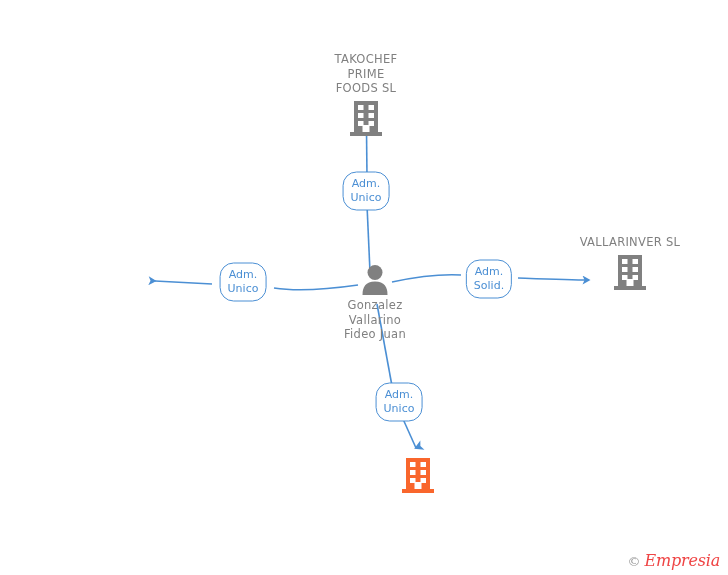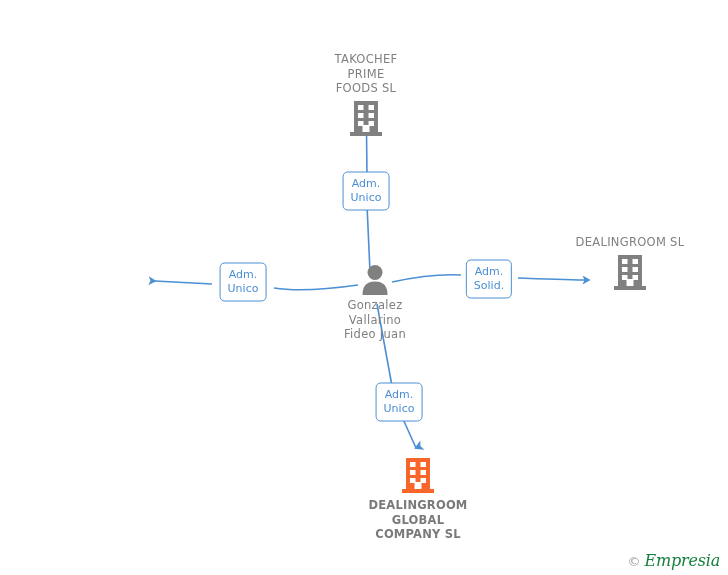--- a/index.html
+++ b/index.html
@@ -60,21 +60,21 @@
     margin-top: 0;
     margin-bottom: 4px;
   }
 
   
   .edge-label {
     position: absolute;
     box-sizing: border-box;
     background: #ffffff;
     border: 1.4px solid #4b8fd4;
-    border-radius: 5px;
+    border-radius: 14px;
     color: #4b8fd4;
     font-size: 11px;
     line-height: 14px;
     text-align: center;
     padding: 4px 7px 5px 7px;
     white-space: pre-line;
     transform: translate(-50%, -50%);
   }
 
   
@@ -86,21 +86,21 @@
     align-items: center;
     gap: 4px;
     user-select: none;
   }
   #watermark .copy {
     color: #9a9a9a;
     font-size: 13px;
     line-height: 13px;
   }
   #watermark .brand {
-    color: #15803d;
+    color: #ef4444;
     font-family: "DejaVu Serif", "Liberation Serif", serif;
     font-style: italic;
     font-size: 16px;
     line-height: 16px;
     letter-spacing: -0.2px;
   }
 </style>
 </head>
 <body>
 
@@ -170,40 +170,37 @@
         <rect x="1" y="32" width="32" height="4" fill="#808080"></rect>
         <rect x="9" y="5" width="5.5" height="5" fill="#ffffff"></rect>
         <rect x="19.5" y="5" width="5.5" height="5" fill="#ffffff"></rect>
         <rect x="9" y="13" width="5.5" height="5" fill="#ffffff"></rect>
         <rect x="19.5" y="13" width="5.5" height="5" fill="#ffffff"></rect>
         <rect x="9" y="21" width="5.5" height="5" fill="#ffffff"></rect>
         <rect x="19.5" y="21" width="5.5" height="5" fill="#ffffff"></rect>
         <rect x="13.5" y="25" width="7" height="7" fill="#ffffff"></rect>
       </svg>
     </span>
-    <div class="node-label">DEALINGROOM SL</div>
+    <div class="node-label">VALLARINVER SL</div>
   </div>
 
   <div class="node" style="left:418px; top:457px;">
     <span class="glyph">
       <svg width="34" height="38" viewBox="0 0 34 38" xmlns="http://www.w3.org/2000/svg">
         <rect x="5" y="1" width="24" height="31" fill="#f9662c"></rect>
         <rect x="1" y="32" width="32" height="4" fill="#f9662c"></rect>
         <rect x="9" y="5" width="5.5" height="5" fill="#ffffff"></rect>
         <rect x="19.5" y="5" width="5.5" height="5" fill="#ffffff"></rect>
         <rect x="9" y="13" width="5.5" height="5" fill="#ffffff"></rect>
         <rect x="19.5" y="13" width="5.5" height="5" fill="#ffffff"></rect>
         <rect x="9" y="21" width="5.5" height="5" fill="#ffffff"></rect>
         <rect x="19.5" y="21" width="5.5" height="5" fill="#ffffff"></rect>
         <rect x="13.5" y="25" width="7" height="7" fill="#ffffff"></rect>
       </svg>
     </span>
-    <div class="node-label bold">DEALINGROOM
-GLOBAL
-COMPANY  SL</div>
   </div>
 
   <div class="node" style="left:375px; top:264px;">
     <span class="glyph">
       <svg width="30" height="31" viewBox="0 0 30 31" xmlns="http://www.w3.org/2000/svg">
         <circle cx="15" cy="8.5" r="7.5" fill="#808080"></circle>
         <path d="M15 17.5 C 5.5 17.5, 2.5 23, 2.5 31 L 27.5 31 C 27.5 23, 24.5 17.5, 15 17.5 Z" fill="#808080"></path>
       </svg>
     </span>
     <div class="node-label">Gonzalez

